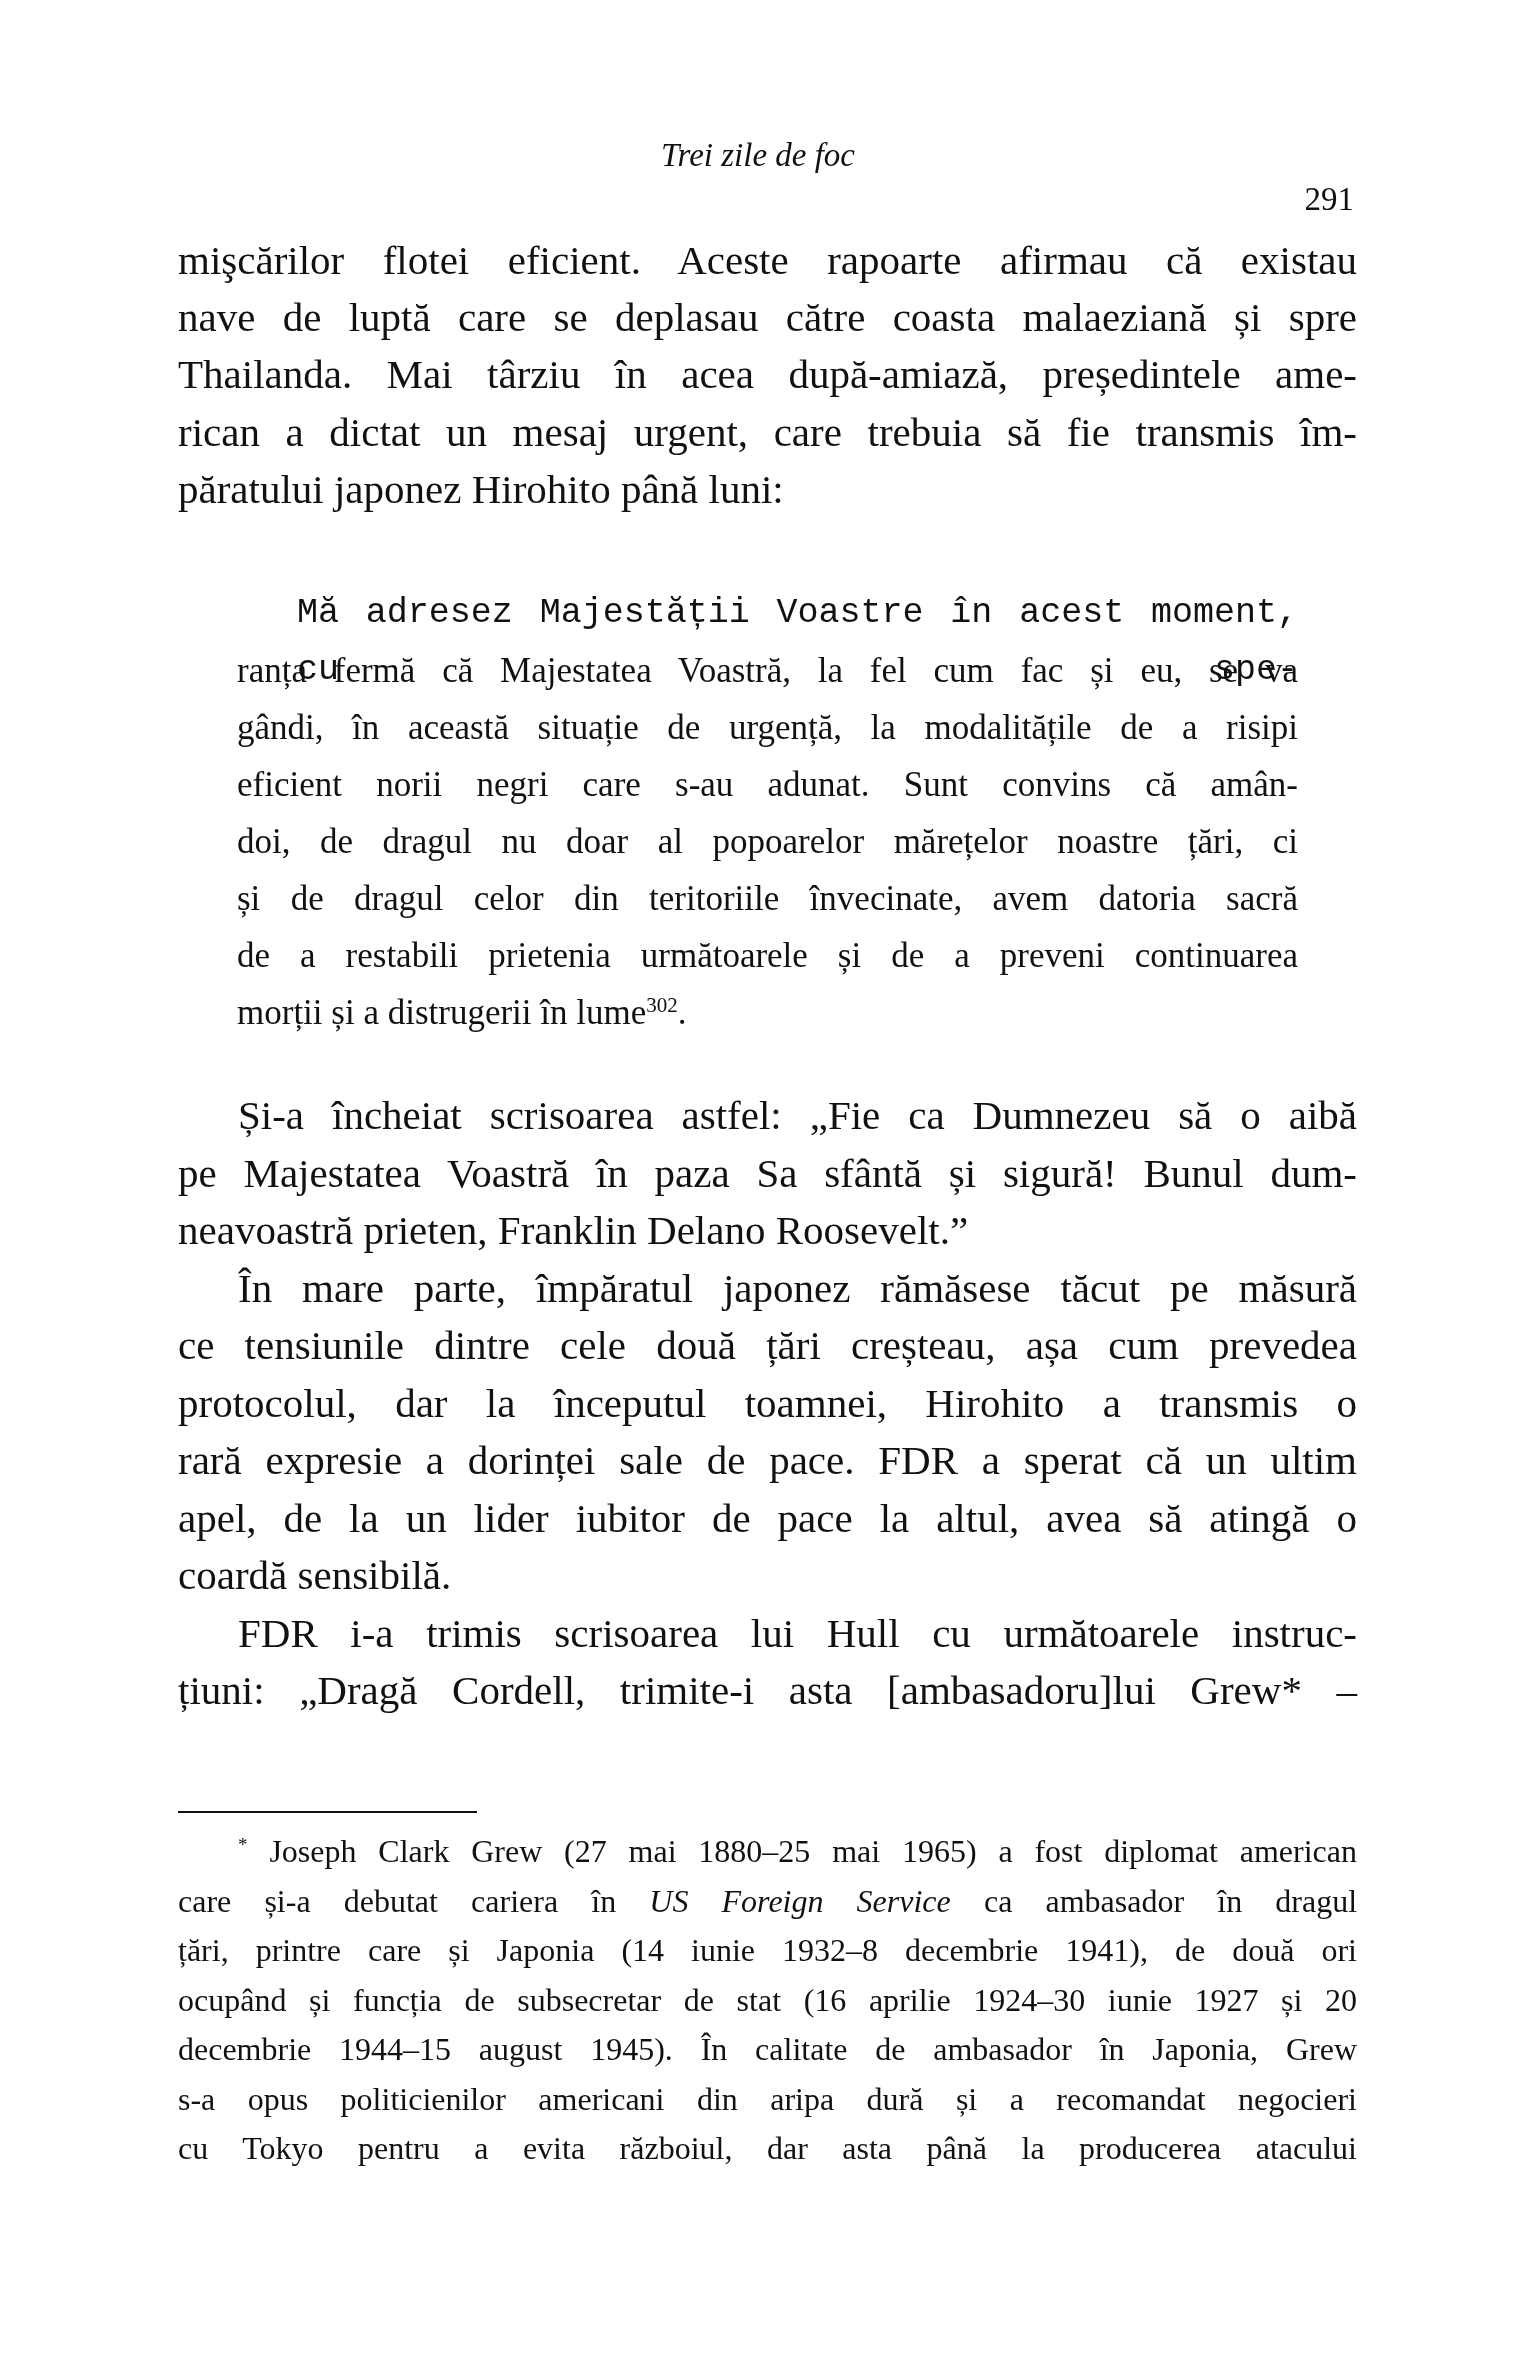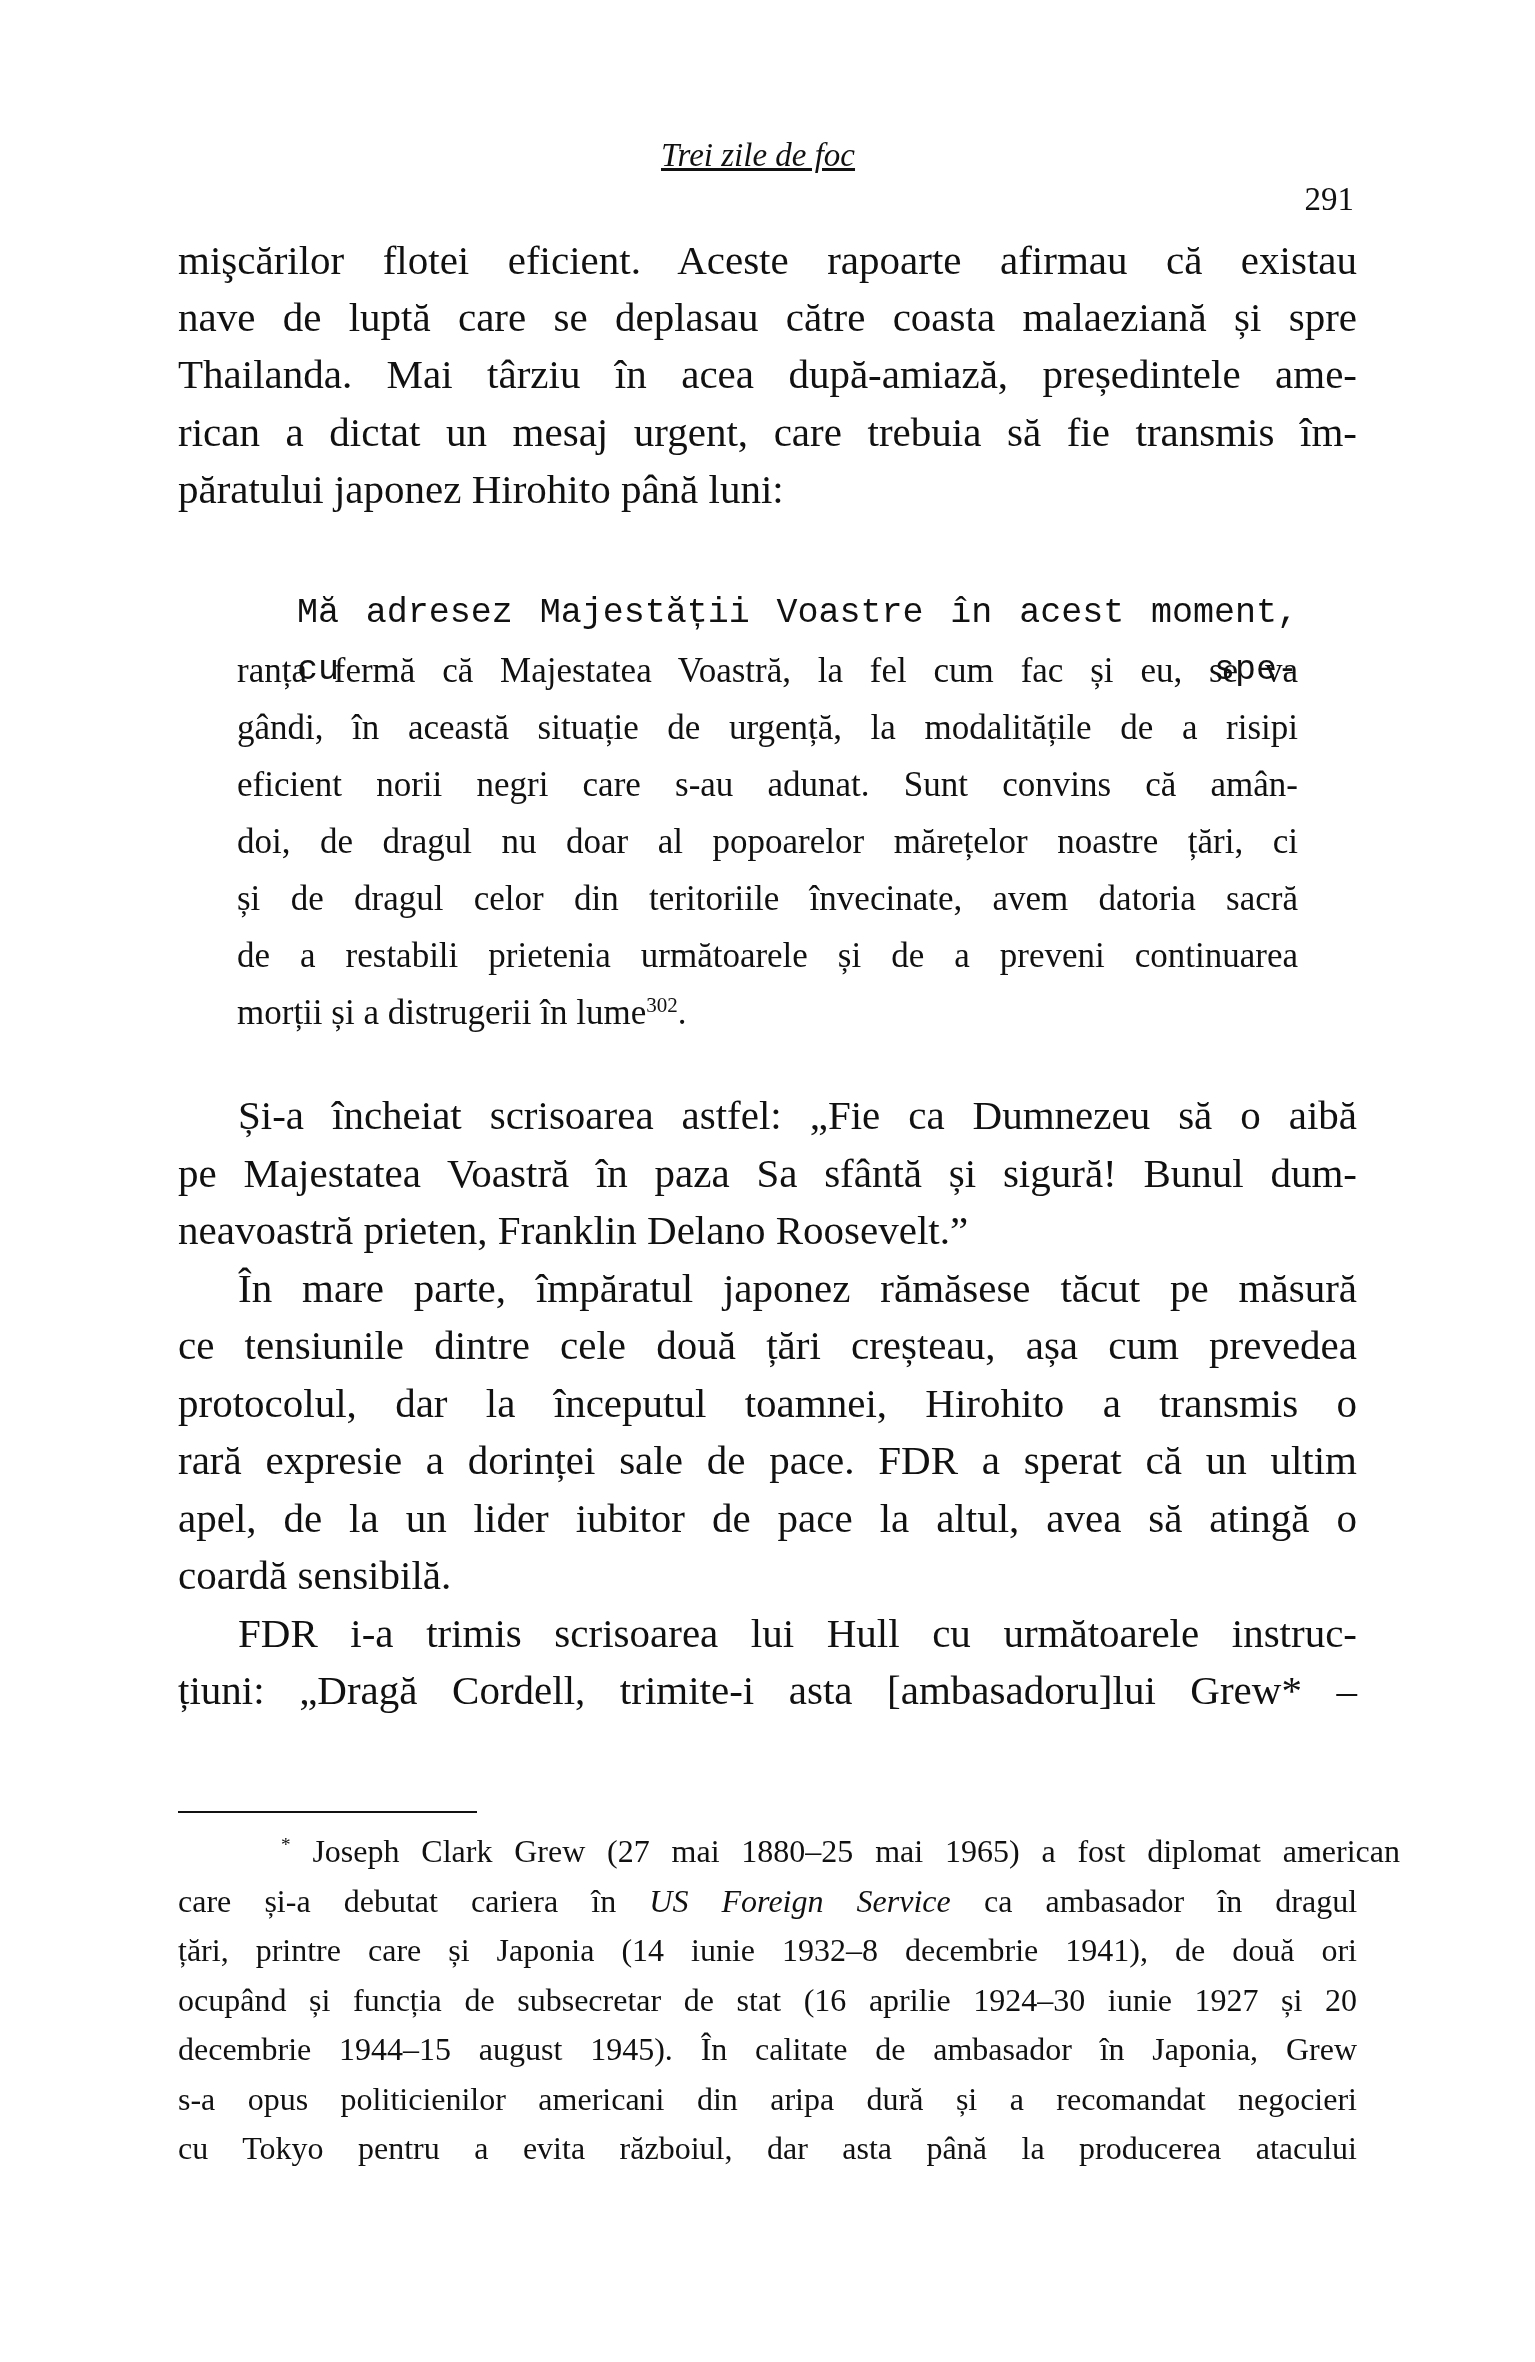--- a/index.html
+++ b/index.html
@@ -1,29 +1,29 @@
 <!DOCTYPE html>
 <html><head>
 <meta charset="utf-8">
 <style>
   html, body { margin:0; padding:0; background:#ffffff; }
   body { width:1535px; height:2362px; position:relative; overflow:hidden; color:#111111;
          font-family:"Liberation Serif","DejaVu Serif",serif; }
   .page { position:absolute; left:0; top:0; width:1535px; height:2362px; }
   .runhead { position:absolute; top:130px; left:0; width:1535px; height:50px; }
-  .runhead .title { position:absolute; left:661px; top:0; font-style:italic; font-size:33px; line-height:50px; white-space:nowrap;text-decoration:underline; }
+  .runhead .title { position:absolute; left:661px; top:0; font-style:italic; font-size:33px; line-height:50px; white-space:nowrap; }
   .runhead .folio { position:absolute; right:181px; top:0; font-size:33px; line-height:50px; white-space:nowrap;margin-top:44px; }
   .ln { position:absolute; white-space:nowrap; display:block; }
   .j { text-align:justify; text-align-last:justify; white-space:normal; }
   .body-ln { left:178px; width:1179px; font-size:41px; height:57px; line-height:57px; }
   .body-ln.ind { left:238px; width:1119px; }
   .bq-ln { left:237px; width:1061px; font-size:35px; height:57px; line-height:57px; }
   .bq-ln.ind { left:297px; width:1001px;font-family:Liberation Mono, monospace; }
   .fn-ln { left:178px; width:1179px; font-size:32px; height:50px; line-height:50px; }
-  .fn-ln.ind { left:238px; width:1119px;margin-left:43px; }
+  .fn-ln.ind { left:238px; width:1119px; }
   .rule { position:absolute; left:178px; top:1811px; width:299px; height:2px; background:#111111; }
   sup { font-size:0.6em; line-height:0; vertical-align:0.55em; }
   .it { font-style:italic; }
 </style>
 </head>
 <body>
 
 <div class="page">
 
   <div class="runhead">

